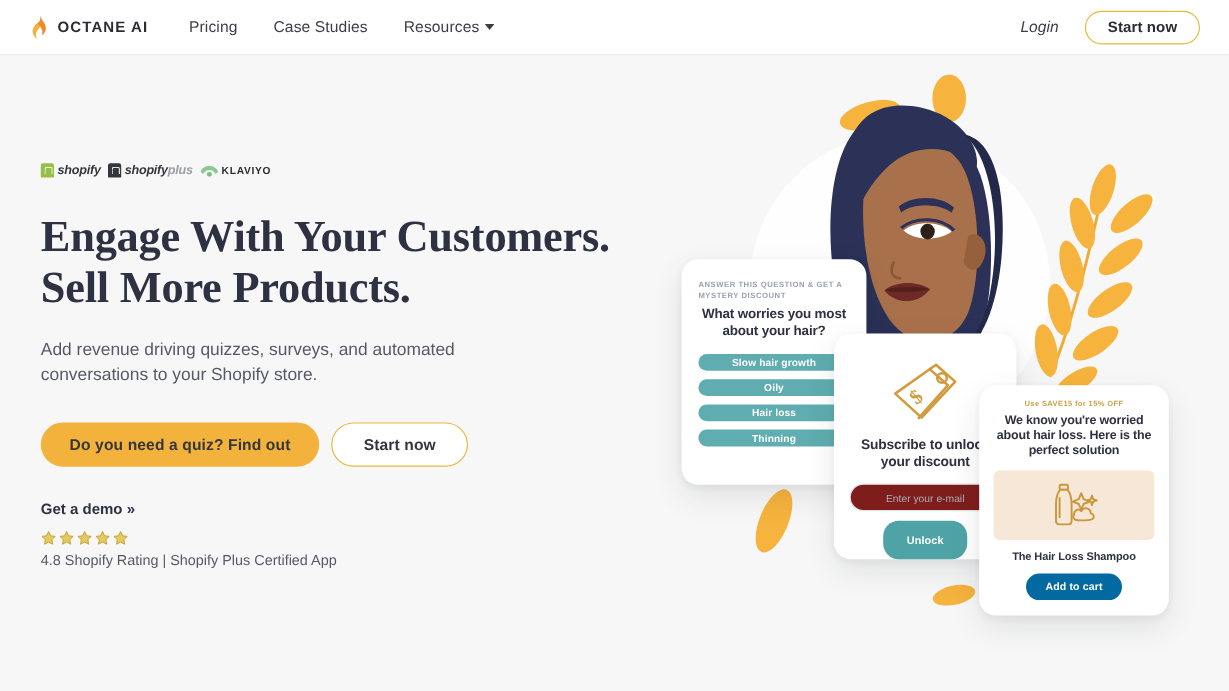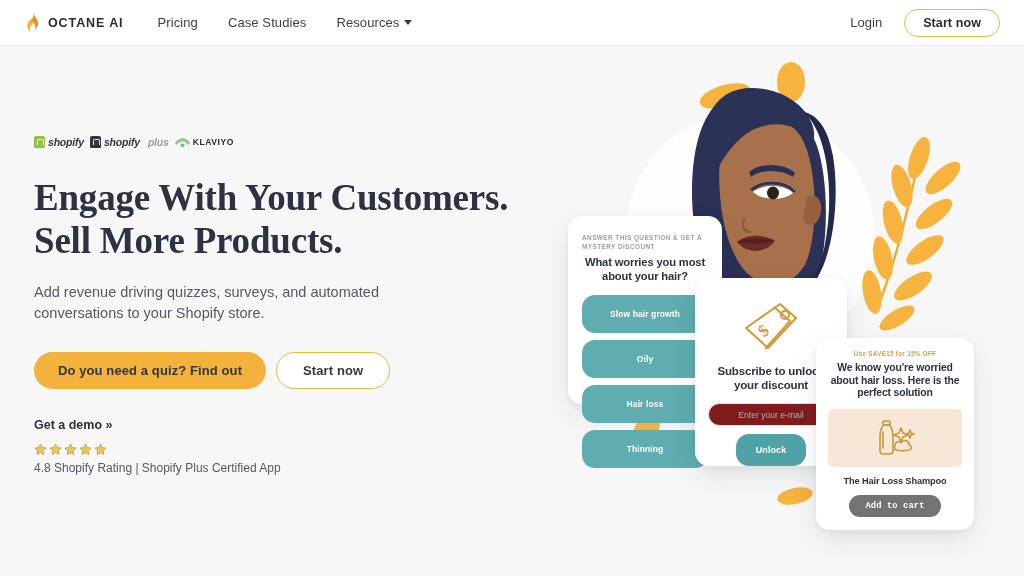--- a/index.html
+++ b/index.html
@@ -36,21 +36,21 @@
   .caret {
     width: 0; height: 0;
     border-left: 4px solid transparent;
     border-right: 4px solid transparent;
     border-top: 5px solid #3d3d46;
     display: inline-block;
   }
   .header-right {
     margin-left: auto; display: flex; align-items: center; gap: 22px;
   }
-  .login-link { font-size: 13px; color: #3d3d46; cursor: pointer; }
+  .login-link { font-size: 13px; color: #3d3d46; cursor: pointer; font-style: italic; }
   .start-now-btn {
     border: 1.6px solid #e8b93f;
     border-radius: 22px;
     padding: 6px 18px;
     font-size: 12.5px;
     font-weight: bold;
     color: #2b2b33;
     background: #fff;
     cursor: pointer;
     letter-spacing: .1px;
@@ -71,21 +71,21 @@
   .shopify-bag.dark { background: #33373c; }
   .shopify-bag::after {
     content: ""; position: absolute; left: 3.2px; top: 2.5px;
     width: 4.5px; height: 5px; border: 1px solid rgba(255,255,255,.85);
     border-bottom: none; border-radius: 2px 2px 0 0;
   }
   .partner-text {
     font-size: 10.5px; font-weight: bold; font-style: italic;
     color: #33373c; letter-spacing: -.2px;
   }
-  .partner-text .plus { color: #9aa0a6; font-weight: bold; margin-left: 8px; }
+  .partner-text .plus { color: #9aa0a6; font-weight: bold; }
   .klaviyo-mark { width: 15px; height: 11px; display: block; }
   .klaviyo-text {
     font-size: 8.5px; font-weight: bold; letter-spacing: .6px; color: #2b2b33;
   }
 
   h1.headline {
     font-family: "Liberation Serif", serif;
     font-size: 37px;
     line-height: 43px;
     font-weight: bold;
@@ -135,21 +135,21 @@
     letter-spacing: .45px; line-height: 9px; margin-bottom: 5px;
   }
   .quiz-question {
     font-size: 11.2px; font-weight: bold; color: #2d3142;
     line-height: 13.5px; letter-spacing: -.15px; text-align: center;
     margin-bottom: 12px;
   }
   .quiz-opt {
     background: #5fadb0; color: #fff; border-radius: 13px;
     font-size: 8.5px; font-weight: bold; text-align: center;
-    padding: 14px 0; margin-bottom: 7px; cursor: pointer;
+    padding: 2px 0; margin-bottom: 7px; cursor: pointer;
     letter-spacing: .1px;
   }
 
   .card-sub { left: 695px; top: 232px; width: 152px; height: 188px; padding: 14px 13px 0 13px; text-align: center; }
   .tag-icon { width: 62px; height: 58px; margin: 6px auto 8px; display: block; }
   .sub-title {
     font-size: 11.5px; font-weight: bold; color: #2d3142;
     line-height: 14px; letter-spacing: -.15px; margin-bottom: 11px;
   }
   .email-input {
@@ -159,45 +159,44 @@
     text-align: center; background: #7f1d1d;
   }
   .email-input::placeholder { color: #a7adb8; }
   .unlock-btn {
     margin: 8px auto 0; background: #4fa3a6; color: #fff;
     border: none; border-radius: 13px; padding: 11px 20px;
     font-size: 9px; font-weight: bold; cursor: pointer; display: block;
     letter-spacing: .1px;
   }
 
-  .card-prod { left: 816px; top: 292px; width: 158px; height: 192px; padding: 12px 12px 0 12px; text-align: center; }
+  .card-prod { left: 816px; top: 275px; width: 158px; height: 192px; padding: 12px 12px 0 12px; text-align: center; }
   .prod-kicker {
     font-size: 6.3px; font-weight: bold; color: #c9a24a;
     letter-spacing: .3px; margin-bottom: 5px;
   }
   .prod-title {
     font-size: 10.4px; font-weight: bold; color: #2d3142;
     line-height: 12.5px; letter-spacing: -.15px; margin-bottom: 9px;
   }
   .prod-img {
     background: #f6e7d6; border-radius: 5px; height: 58px;
     display: flex; align-items: center; justify-content: center;
     margin-bottom: 9px;
   }
   .bottle-icon { width: 42px; height: 40px; display: block; }
   .prod-name {
     font-size: 9.2px; font-weight: bold; color: #2d3142;
     letter-spacing: -.1px; margin-bottom: 9px;
   }
   .cart-btn {
-    background: #737373; color: #fff; border: none; border-radius: 13px;
+    background: #0369a1; color: #fff; border: none; border-radius: 13px;
     padding: 6px 16px; font-size: 8.8px; font-weight: bold;
     cursor: pointer; display: block; margin: 0 auto;
     letter-spacing: .1px;
-    font-family: Liberation Mono, monospace;
   }
 </style>
 </head>
 <body>
 
 <div class="header">
   <div class="brand">
     <svg class="flame" viewBox="0 0 17 22">
       <path d="M9.2 0C9.2 0 10.6 4.2 8.2 6.6 6.3 8.5 4 9.2 4 12.6c0 3 2.1 5 2.1 5s-.9-2.9.9-4.8c1.1-1.2 2-1.6 2.4-2.9.5 1.4 2 2.5 2 4.6 0 1.7-1 3.1-1 3.1s3.8-1.3 3.8-6c0-4.2-2.5-5.5-3.4-7.6C9.9 1.9 9.2 0 9.2 0z" fill="#f0892a"></path>
       <path d="M7.4 7.9C6 9.4 3.2 10.4 3.2 14c0 4.4 4 6.4 4 6.4s-1.6-2.1-1.2-4.6c.4-2.5 2.6-3.3 3-5.6.2-1.2-.3-2-1.6-2.3z" fill="#f9b233"></path>

